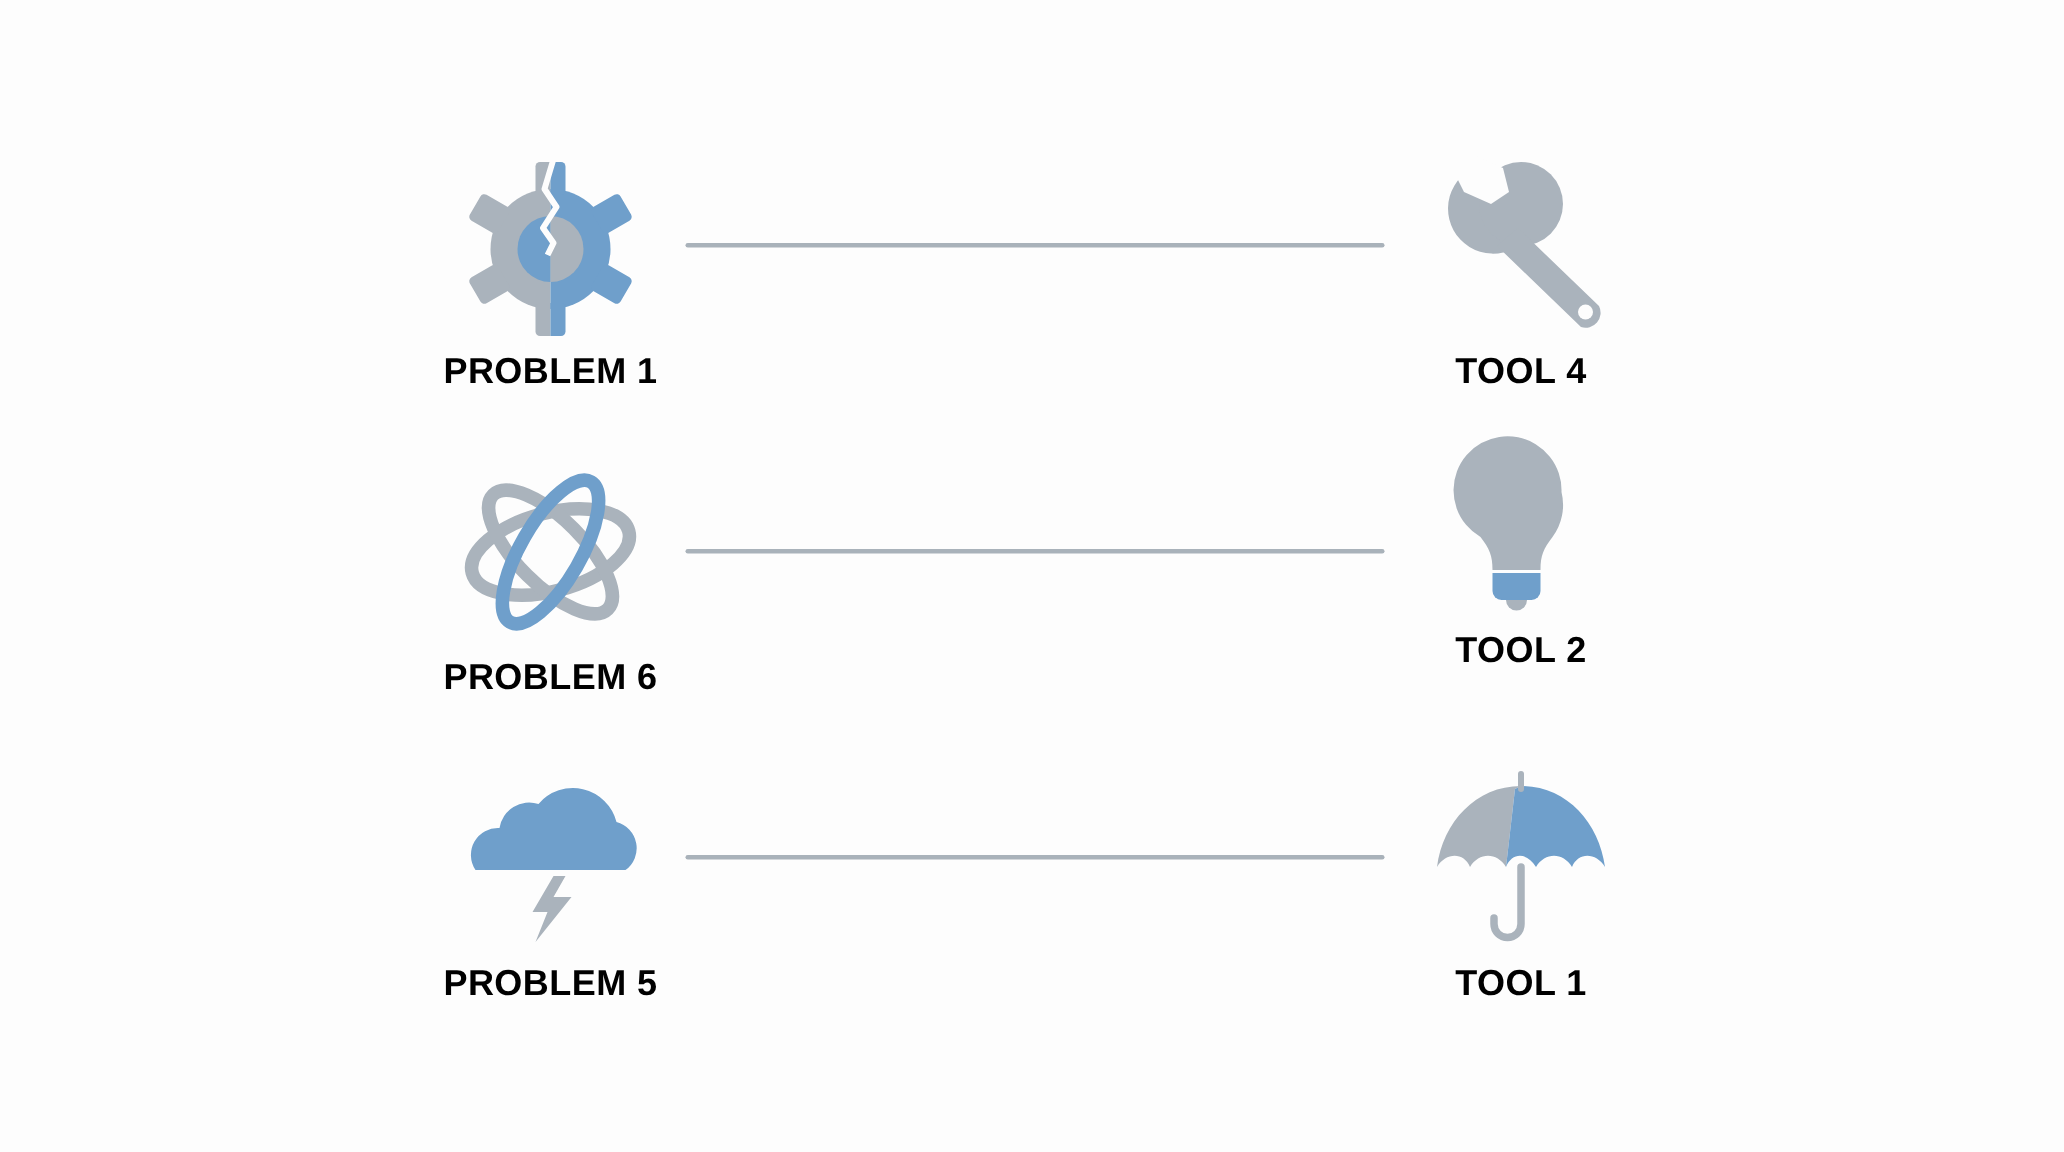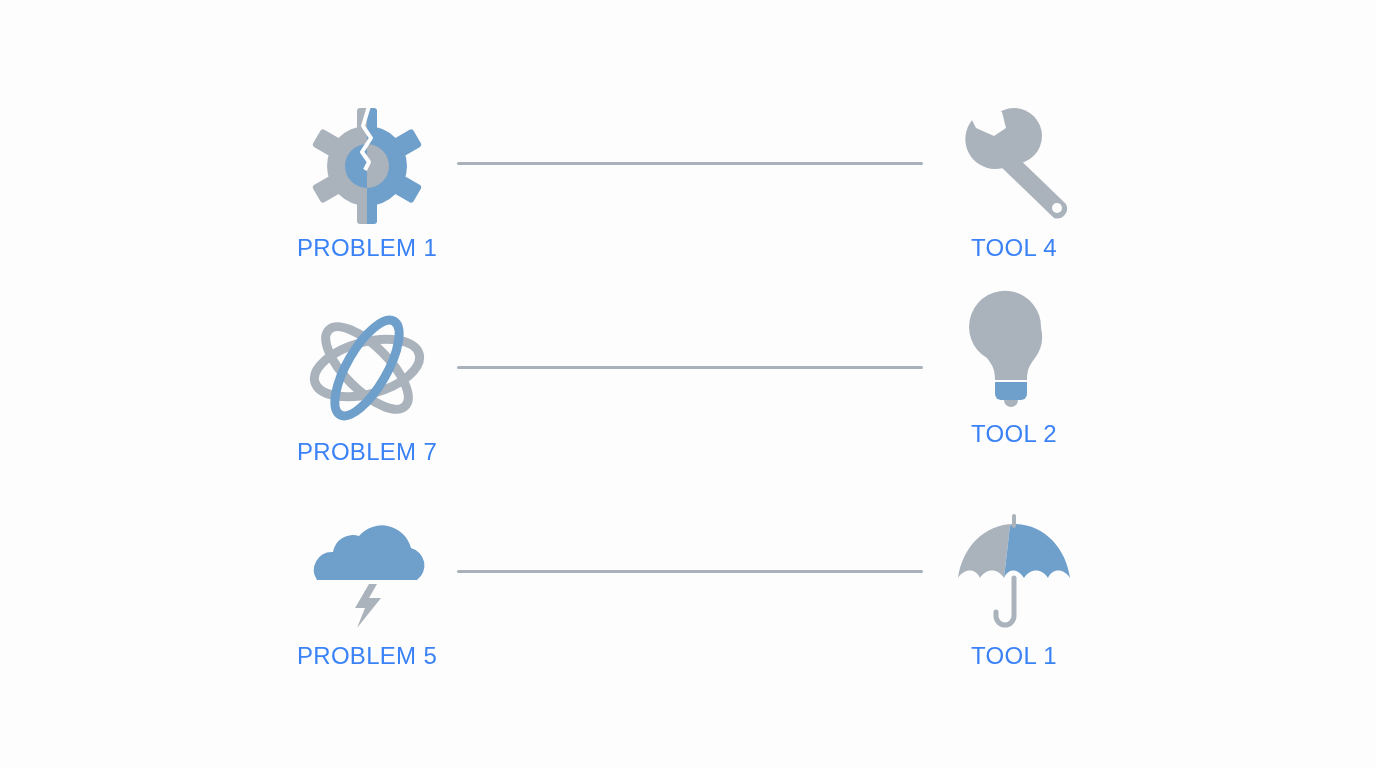--- a/index.html
+++ b/index.html
@@ -3,21 +3,21 @@
   <meta charset="utf-8">
   <style>
     html, body { margin: 0; padding: 0; }
     body {
       width: 1376px; height: 768px; background: #fdfdfd; position: relative; overflow: hidden;
       font-family: "Liberation Sans", "DejaVu Sans", sans-serif;
     }
     .node { position: absolute; width: 180px; text-align: center; }
     .node svg { display: block; margin: 0 auto; }
     .label {
-      font-weight: normal; font-size: 24px; color: #3b82f6; letter-spacing: 0.3px;
+      font-weight: bold; font-size: 24px; color: #000000; letter-spacing: 0.3px;
       margin-top: 10px; line-height: 28px;
     }
     .connector {
       position: absolute; height: 3px; background: #a9b2ba; left: 457px; width: 466px; border-radius: 2px;
     }
   </style>
 </head>
 <body>
 
 <div>
@@ -73,21 +73,21 @@
   </div>
 
   <div class="node" style="left:277px; top:308px;">
     <svg width="120" height="120" viewBox="0 0 120 120">
       <g fill="none" stroke-width="9" stroke-linecap="round">
         <ellipse cx="60" cy="60" rx="54" ry="26" stroke="#aab3bc" transform="rotate(-15 60 60)"></ellipse>
         <ellipse cx="60" cy="60" rx="54" ry="22" stroke="#aab3bc" transform="rotate(45 60 60)"></ellipse>
         <ellipse cx="60" cy="60" rx="54" ry="20" stroke="#6f9fcb" transform="rotate(-60 60 60)"></ellipse>
       </g>
     </svg>
-    <div class="label">PROBLEM 7</div>
+    <div class="label">PROBLEM 6</div>
   </div>
 
   <div class="connector" style="top:366px;"></div>
 
   <div class="node" style="left:924px; top:290px;">
     <svg width="120" height="120" viewBox="0 0 120 120">
       <path d="M90 38 A36 36 0 1 0 36 68 C42 76 44 80 44 90 L76 90 C76 80 78 76 84 68 A36 36 0 0 0 90 38 Z" fill="#aab3bc" transform="translate(-3,0)"></path>
       <path d="M41 92 L73 92 L73 104 A6 6 0 0 1 67 110 L47 110 A6 6 0 0 1 41 104 Z" fill="#6f9fcb"></path>
       <path d="M50 110 L64 110 A7 7 0 0 1 50 110 Z" fill="#aab3bc"></path>
     </svg>

